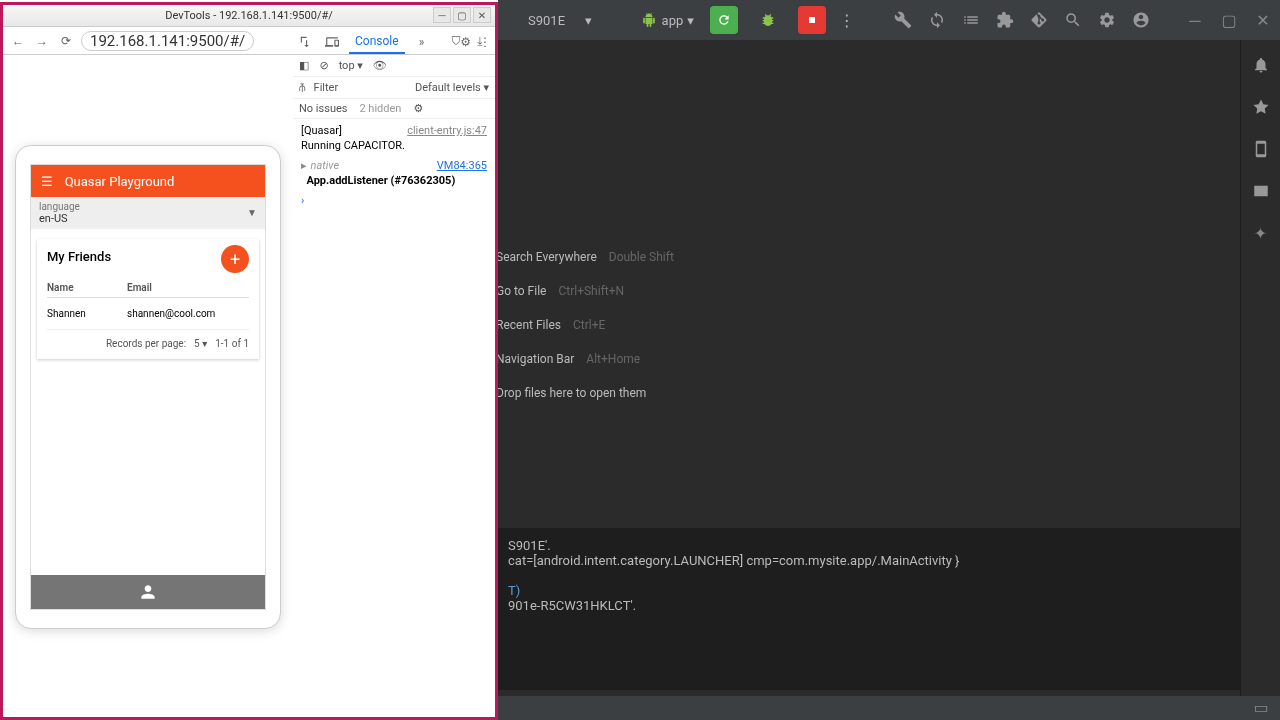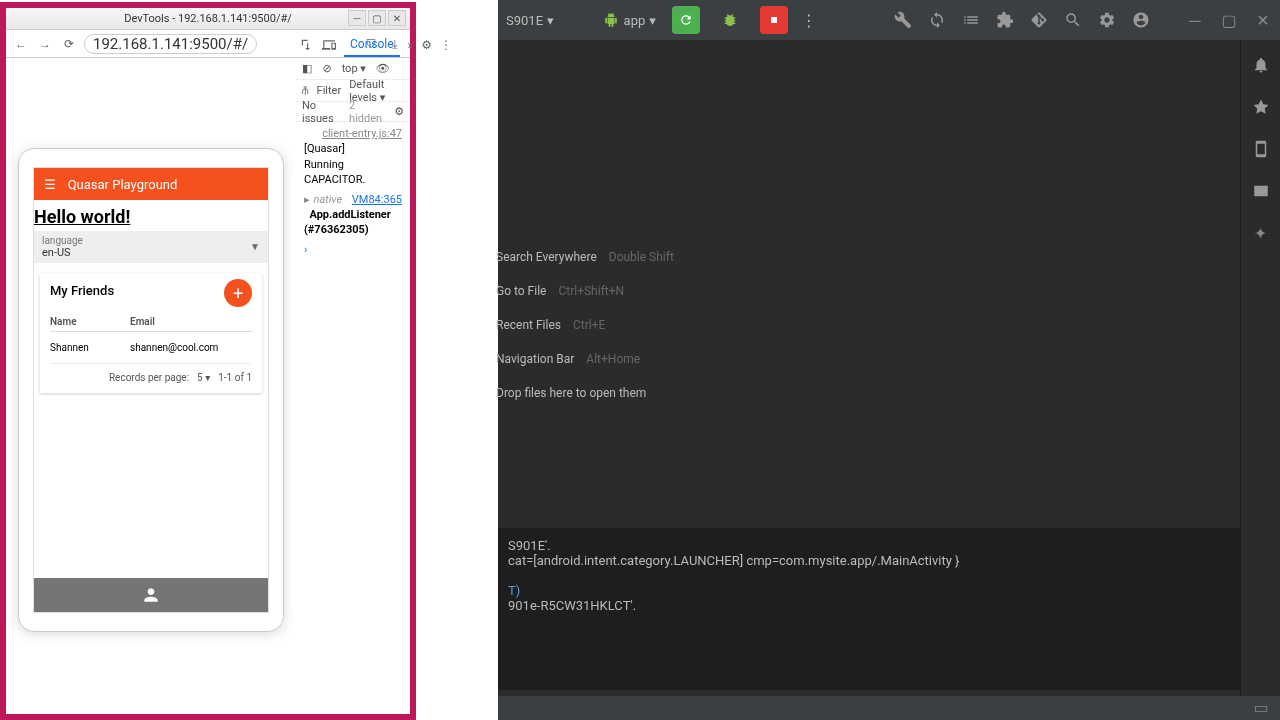--- a/index.html
+++ b/index.html
@@ -3,21 +3,21 @@
 <meta charset="utf-8">
 <style>
 * { margin: 0; padding: 0; box-sizing: border-box; font-family: -apple-system, BlinkMacSystemFont, "Segoe UI", Roboto, sans-serif; }
 body { width: 1280px; height: 720px; background: #fff; overflow: hidden; position: relative; }
 
 
 .ide-bg { position: absolute; left: 498px; top: 0; right: 0; bottom: 0; background: #2b2b2b; }
 
 
 .ide-toolbar { position: absolute; left: 498px; top: 0; right: 0; height: 40px; background: #3c3f41; display: flex; align-items: center; padding: 0 8px; gap: 8px; }
-.ide-device { color: #bbb; font-size: 13px; display: flex; align-items: flex-start; gap: 4px; }
+.ide-device { color: #bbb; font-size: 13px; display: flex; align-items: flex-start; gap: 20px; margin-left: 22px; }
 .ide-app { color: #bbb; font-size: 13px; display: flex; align-items: center; gap: 4px; margin-left: 40px; }
 .ide-run-btn { width: 28px; height: 28px; border-radius: 4px; display: flex; align-items: center; justify-content: center; margin-left: 8px; }
 .ide-run-green { background: #4caf50; }
 .ide-run-gear { background: transparent; color: #bbb; }
 .ide-run-red { background: #e53935; }
 .ide-toolbar-right { margin-left: auto; display: flex; align-items: center; gap: 16px; color: #888; }
 .ide-icon { width: 18px; height: 18px; display: inline-flex; align-items: center; justify-content: center; }
 
 
 .ide-right-sidebar { position: absolute; right: 0; top: 40px; width: 40px; bottom: 0; background: #2b2b2b; border-left: 1px solid #1e1e1e; display: flex; flex-direction: column; align-items: center; padding-top: 16px; gap: 24px; color: #888; }
@@ -28,21 +28,21 @@
 .ide-welcome-label { color: #bbb; }
 .ide-welcome-key { color: #666; }
 
 
 .ide-terminal { position: absolute; left: 498px; right: 40px; top: 528px; bottom: 30px; background: #1e1e1e; color: #bbb; font-family: "Consolas", monospace; font-size: 13px; padding: 10px; white-space: pre; overflow: hidden; }
 .ide-terminal .blue { color: #5b9bd5; }
 .ide-bottom-bar { position: absolute; left: 498px; right: 0; bottom: 0; height: 24px; background: #3c3f41; }
 .ide-bottom-icon { position: absolute; right: 10px; bottom: 4px; color: #888; }
 
 
-.devtools-window { position: absolute; left: 0; top: 2px; width: 416px; height: 718px; background: #fff; border: 6px solid #be185d; }
+.devtools-window { position: absolute; left: 0; top: 2px; width: 498px; height: 718px; background: #fff; border: 3px solid #be185d; }
 .devtools-title { height: 22px; background: linear-gradient(#f7f7f7, #e8e8e8); border-bottom: 1px solid #ccc; display: flex; align-items: center; justify-content: center; font-size: 11px; color: #333; position: relative; }
 .devtools-title-btns { position: absolute; right: 4px; top: 2px; display: flex; gap: 2px; }
 .tbtn { width: 18px; height: 16px; background: #e8e8e8; border: 1px solid #ccc; display: flex; align-items: center; justify-content: center; font-size: 10px; color: #555; }
 
 
 .browser-bar { height: 28px; border-bottom: 1px solid #ccc; display: flex; align-items: center; padding: 0 6px; gap: 6px; font-size: 12px; }
 .nav-btn { width: 18px; height: 18px; display: flex; align-items: center; justify-content: center; color: #666; }
 .url-bar { flex: 0 0 170px; height: 20px; border: 1px solid #ccc; border-radius: 10px; padding: 0 8px; font-size: 15px; color: #333; display: flex; align-items: center; }
 .browser-right { margin-left: auto; display: flex; gap: 6px; align-items: center; }
 
@@ -298,21 +298,20 @@
     <div class="dt-log"><span class="dt-prompt">›</span></div>
   </div>
 
   <div class="device-frame">
     <div class="device-inner">
       <div class="app-header">
         <span>☰</span>
         <span>Quasar Playground</span>
       </div>
       <div class="app-body">
-        <div class="app-h1">Hello world!</div>
         <div class="app-select">
           <div class="app-select-label">language</div>
           <div class="app-select-val">en-US</div>
           <div class="app-select-arrow">▼</div>
         </div>
         <div class="friends-card">
           <div class="friends-title">My Friends</div>
           <div class="fab">+</div>
           <div class="friends-table">
             <div class="ft-head">

